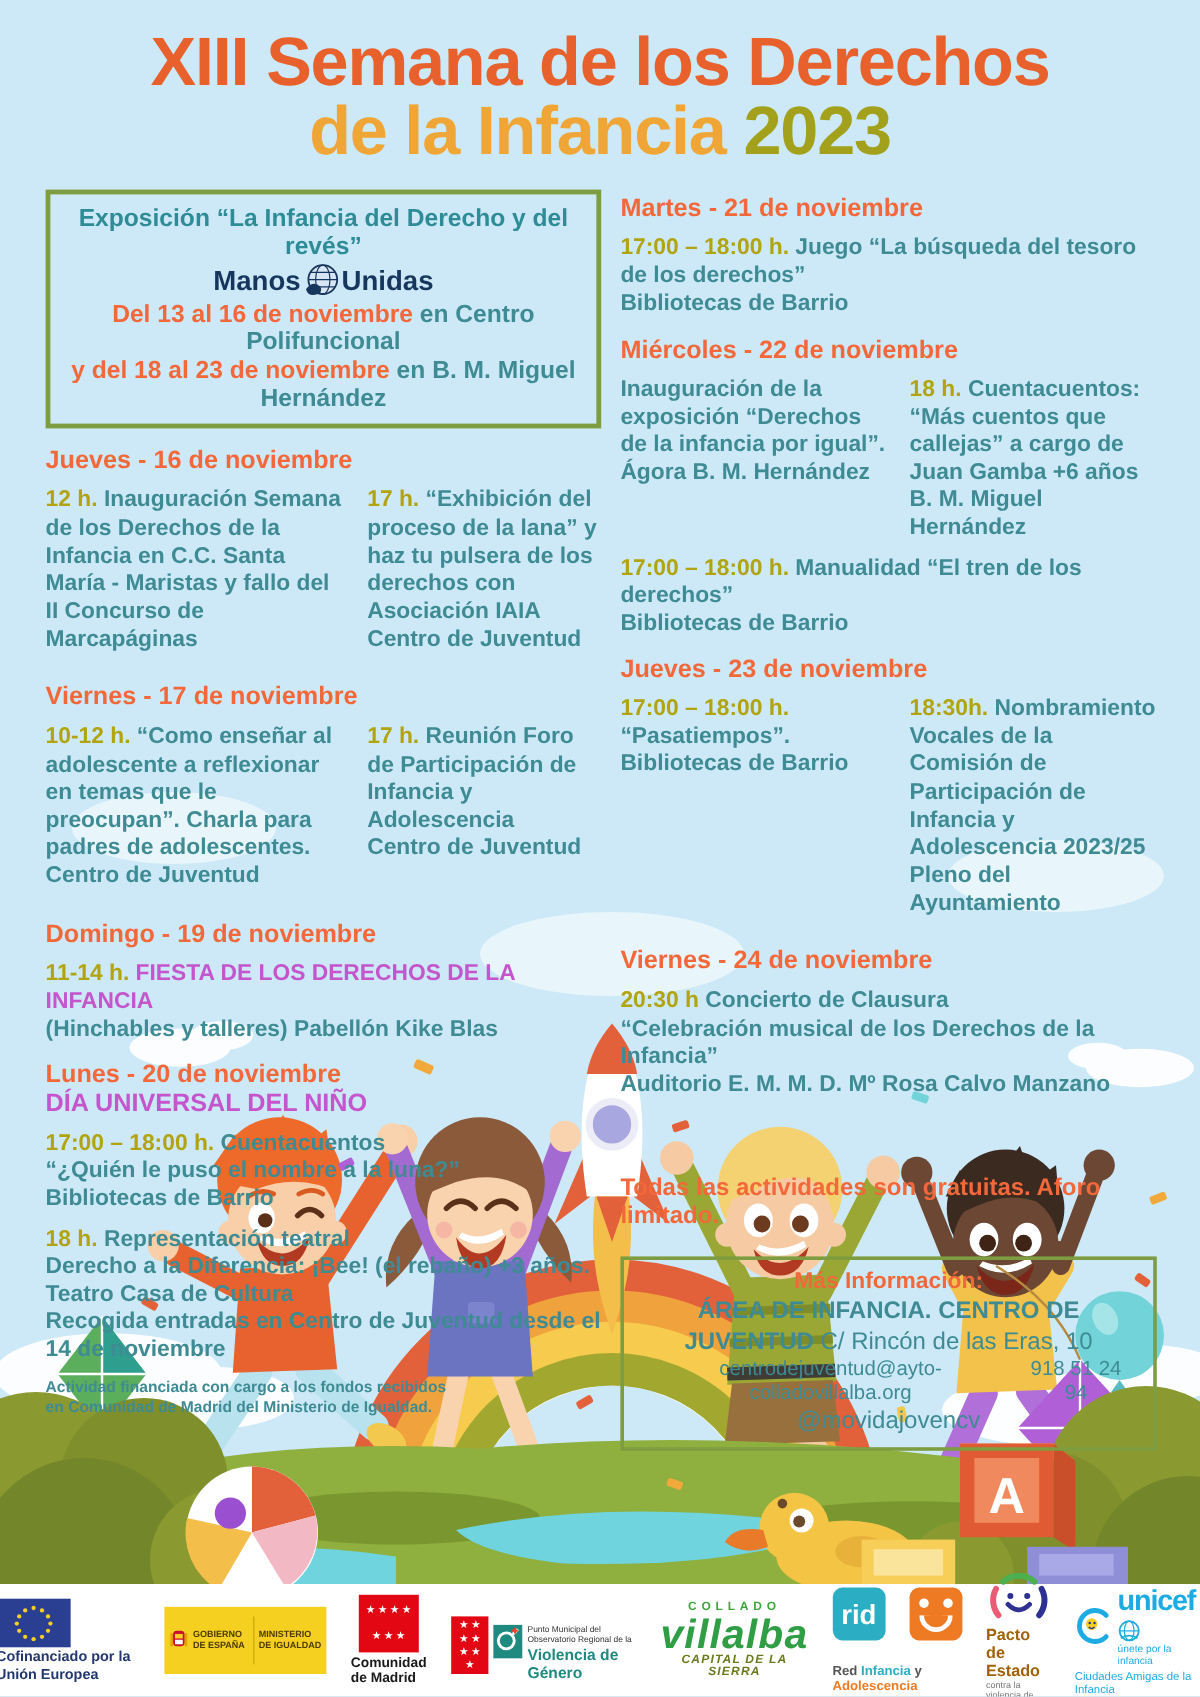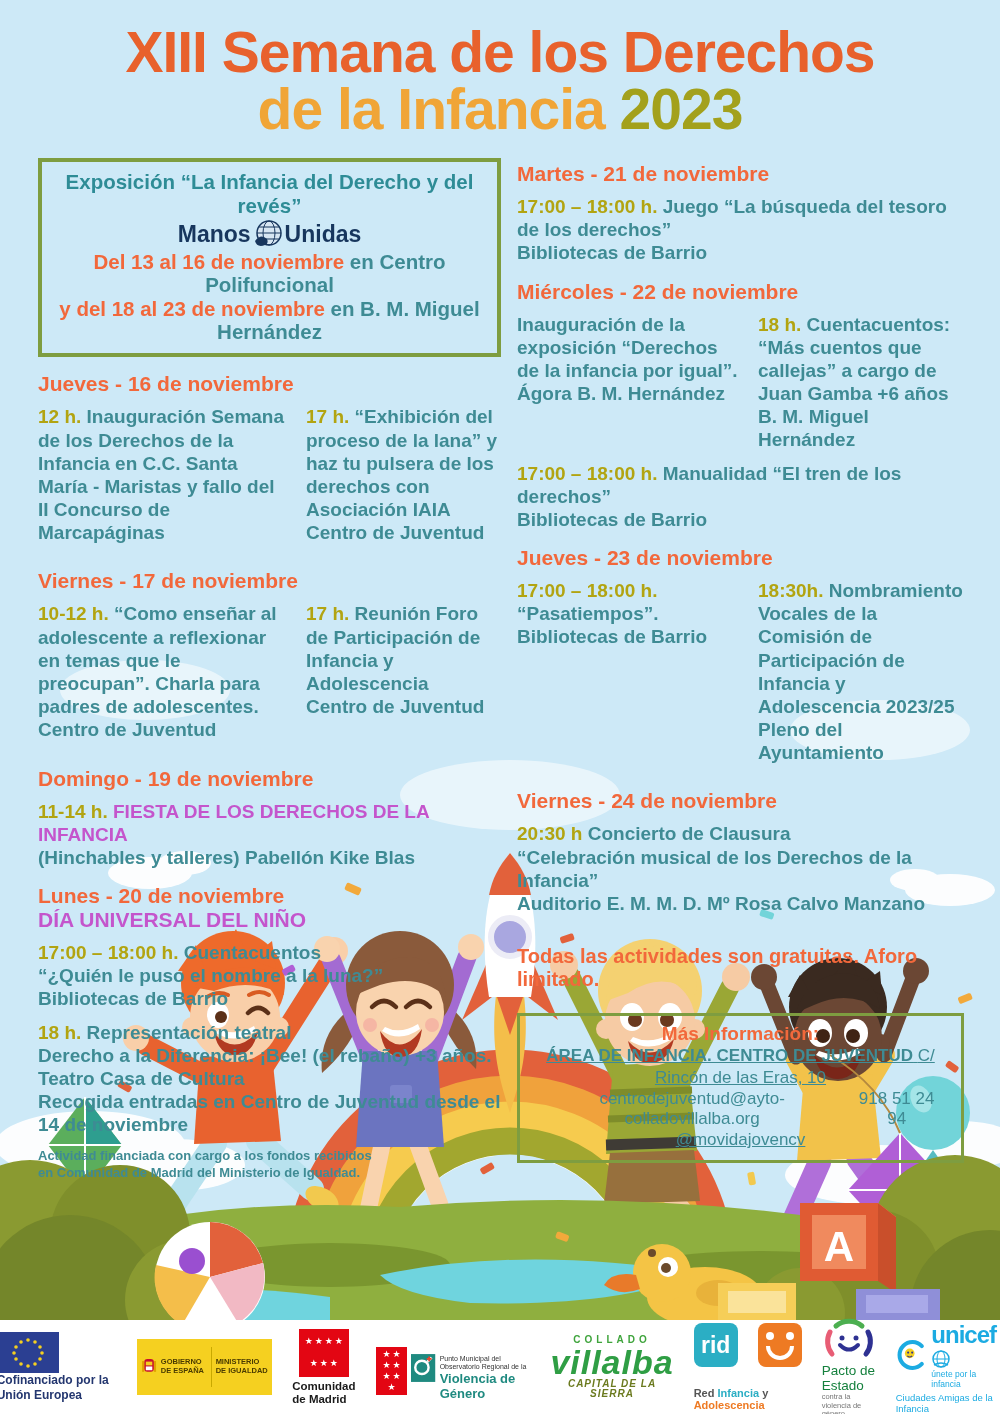--- a/index.html
+++ b/index.html
@@ -27,24 +27,24 @@
   .day.tight{margin-bottom:0;}
   .subday{color:#c455cc;font-weight:bold;font-size:21px;margin:0 0 9px;}
   .ev{color:#3e8b94;font-weight:bold;font-size:19px;line-height:1.22;margin:0 0 10px;}
   .t{color:#b2a411;}
   .mag{color:#c455cc;}
   .bl{display:block;}
   .row2{display:flex;gap:16px;}
   .row2 .c1l{flex:0 0 252px;}
   .row2 .c1r{flex:0 0 225px;}
   .note{color:#3e8b94;font-weight:bold;font-size:13px;line-height:1.25;width:340px;margin-top:12px;}
-  .free{color:#f2683b;font-weight:bold;font-size:20px;margin-top:30px;}
+  .free{color:#f2683b;font-weight:bold;font-size:20px;margin-top:64px;}
   .info-box{border:3px solid #7e9d40;margin-top:22px;padding:7px 10px 9px;text-align:center;}
   .info-h{color:#f2683b;font-weight:bold;font-size:19px;}
-  .info-line{color:#3e8b94;font-size:17px;line-height:1.3;text-decoration:underline;}
+  .info-line{color:#3e8b94;font-size:20px;line-height:1.3;}
   .info-line b{font-weight:bold;}
   .info-row{display:flex;justify-content:space-between;color:#3e8b94;font-size:17px;padding:0 6px;}
   
   .illus{position:absolute;left:0;top:845px;width:1000px;height:475px;z-index:1;}
   
   .footer{position:absolute;left:0;bottom:0;width:1000px;height:94px;background:#ffffff;z-index:3;
           display:flex;align-items:center;justify-content:center;gap:20px;}
   .logo{display:flex;align-items:center;gap:6px;}
   .eu-text{color:#23366f;font-weight:bold;font-size:12px;line-height:1.2;width:120px;}
   .gob-box{width:150px;height:56px;background:#f5d020;display:flex;align-items:center;gap:4px;padding:0 4px;}
@@ -68,21 +68,21 @@
   .rid-a{width:44px;height:44px;background:#2baec4;border-radius:8px;color:#fff;font-weight:bold;
          font-size:23px;display:flex;align-items:center;justify-content:center;}
   .rid-b{width:44px;height:44px;background:#ee7a23;border-radius:8px;position:relative;}
   .rid-b i{position:absolute;top:9px;width:8px;height:8px;background:#fff;border-radius:50%;}
   .rid-b i.d1{left:8px;} .rid-b i.d2{right:8px;}
   .rid-b u{position:absolute;left:8px;right:8px;bottom:7px;height:14px;border:4px solid #fff;
            border-top:none;border-radius:0 0 14px 14px;box-sizing:border-box;}
   .rid-label{font-size:11px;font-weight:bold;margin-top:20px;color:#555;}
   .rid-label .c1{color:#2baec4;} .rid-label .c2{color:#ee7a23;}
   .pacto{display:flex;flex-direction:column;align-items:center;line-height:1.1;}
-  .pacto-name{color:#15803d;font-weight:normal;font-size:13.5px;}
+  .pacto-name{color:#a16207;font-weight:bold;font-size:13.5px;}
   .pacto-sub{color:#777;font-size:7.5px;}
   .unicef{display:flex;flex-direction:column;align-items:center;}
   .unicef-top{display:flex;align-items:center;gap:5px;}
   .unicef-name{color:#1cabe2;font-weight:bold;font-size:24px;letter-spacing:-1px;}
   .unicef-tag{color:#1cabe2;font-size:8.5px;}
   .unicef-sub{color:#1cabe2;font-size:9.5px;margin-top:3px;}
 </style>
 </head>
 <body>
 

